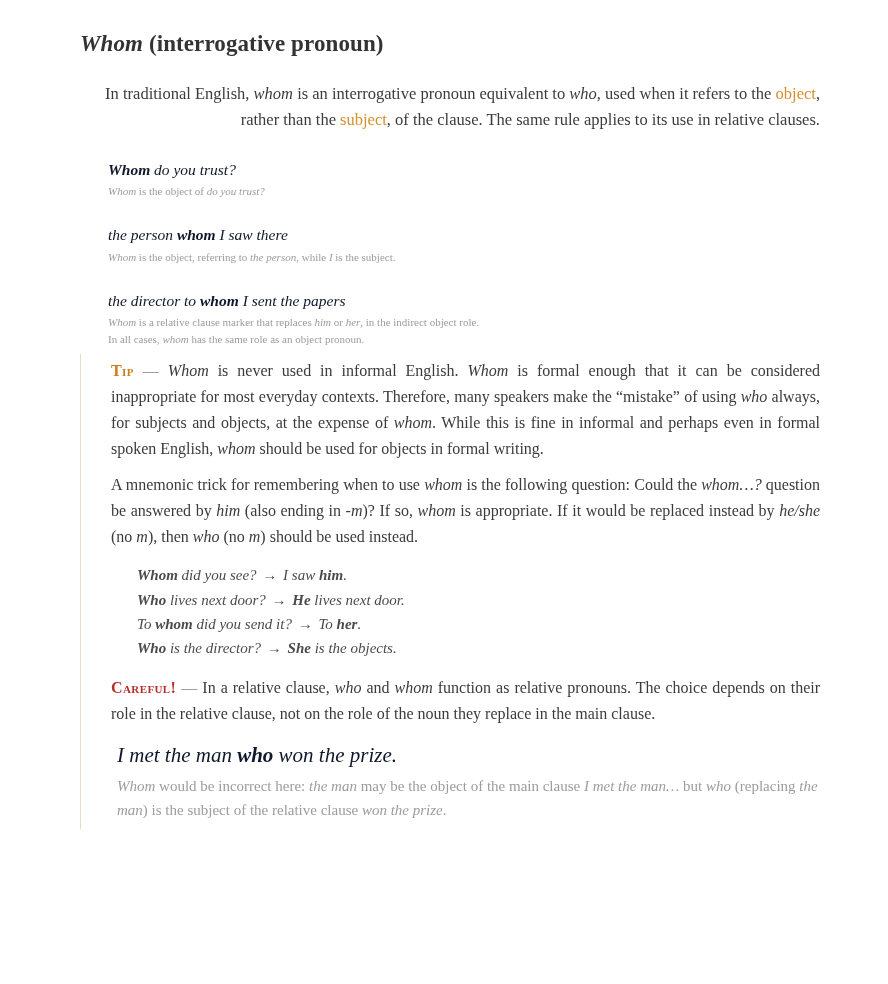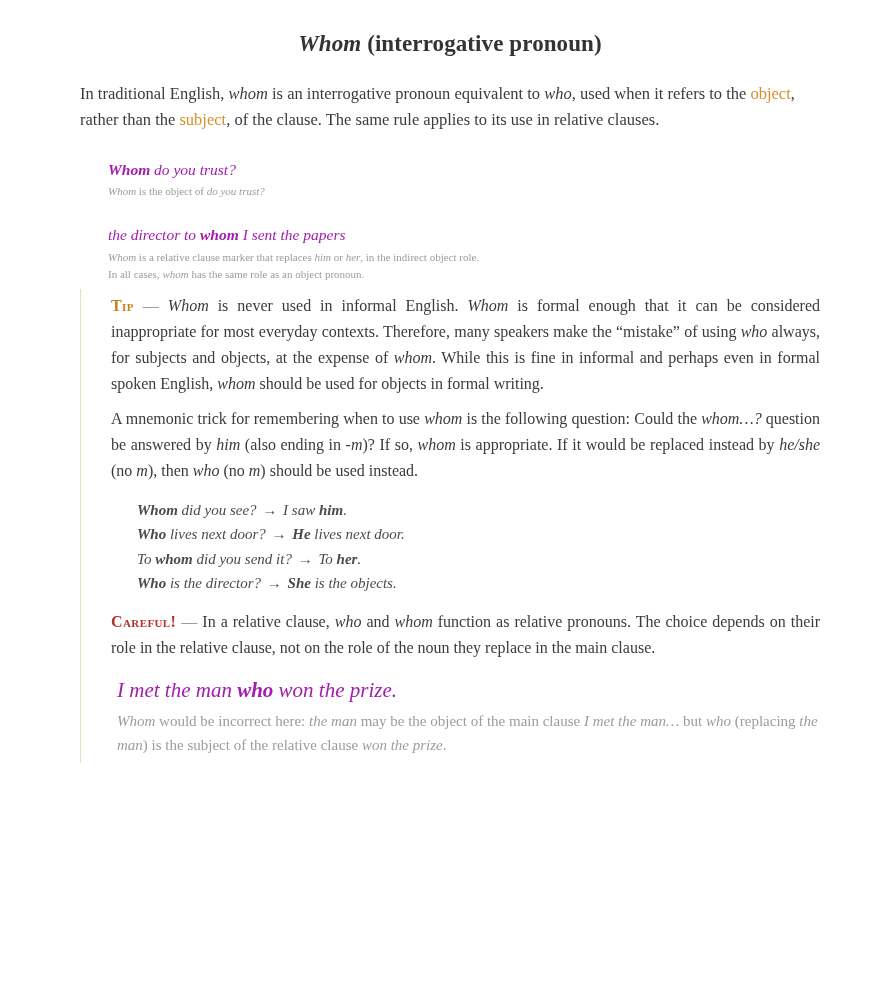--- a/index.html
+++ b/index.html
@@ -21,52 +21,51 @@
   }
 
   
   .entry-title {
     font-size: 23px;
     font-weight: bold;
     color: #333333;
     margin: 12px 0 22px 0;
     line-height: 1.25;
     letter-spacing: 0.1px;
-    text-align: center;
   }
   .entry-title .term { font-style: italic; }
   .entry-title .pos  { font-style: normal; }
 
   
   .intro {
     font-size: 16.5px;
     line-height: 1.62;
     color: #3b3b3b;
     margin: 0 0 24px 0;
-    text-align: left;
+    text-align: right;
   }
   .lnk {
     color: #d98e2b;
     text-decoration: none;
     cursor: pointer;
   }
   i, em { font-style: italic; }
   b, strong { font-weight: bold; }
 
   
   .examples {
     margin: 0 0 6px 0;
     padding-left: 28px;
   }
   .ex-group { margin-bottom: 23px; }
   .ex-group:last-child { margin-bottom: 0; }
   .ex-sentence {
     font-size: 15.5px;
     font-style: italic;
-    color: #a21caf;
+    color: #0f172a;
     line-height: 1.5;
     margin-bottom: 2px;
   }
   .ex-sentence b { font-weight: bold; }
   .ex-note {
     font-size: 11px;
     color: #9c9c9c;
     line-height: 1.55;
   }
   .ex-note i { font-style: italic; }
@@ -141,20 +140,24 @@
   <p class="intro"><span>In traditional English, </span><i>whom</i><span> is an interrogative pronoun equivalent to </span><i>who</i><span>, used when it refers to the </span><a class="lnk" href="#">object</a><span>, rather than the </span><a class="lnk" href="#">subject</a><span>, of the clause. The same rule applies to its use in relative clauses.</span></p>
 
   <div class="examples">
 
     <div class="ex-group">
       <div class="ex-sentence"><b>Whom</b><span> do you trust?</span></div>
       <div class="ex-note"><i>Whom</i><span> is the object of </span><i>do you trust?</i><span></span></div>
     </div>
 
 
+    <div class="ex-group">
+      <div class="ex-sentence"><span>the person </span><b>whom</b><span> I saw there</span></div>
+      <div class="ex-note"><i>Whom</i><span> is the object, referring to </span><i>the person</i><span>, while </span><i>I</i><span> is the subject.</span></div>
+    </div>
 
     <div class="ex-group">
       <div class="ex-sentence"><span>the director to </span><b>whom</b><span> I sent the papers</span></div>
       <div class="ex-note"><i>Whom</i><span> is a relative clause marker that replaces </span><i>him</i><span> or </span><i>her</i><span>, in the indirect object role.</span></div>
       <div class="ex-note"><span>In all cases, </span><i>whom</i><span> has the same role as an object pronoun.</span></div>
     </div>
 
   </div>
 
   <div class="callout tip">

